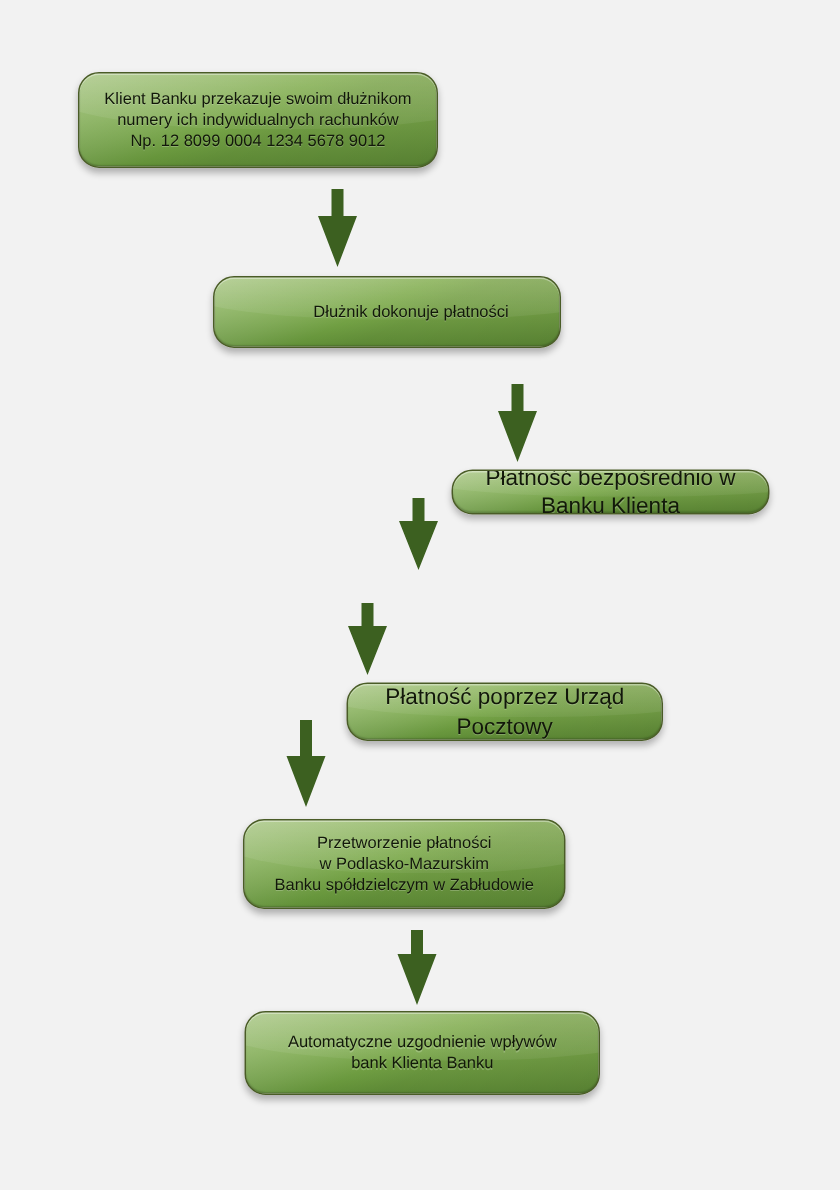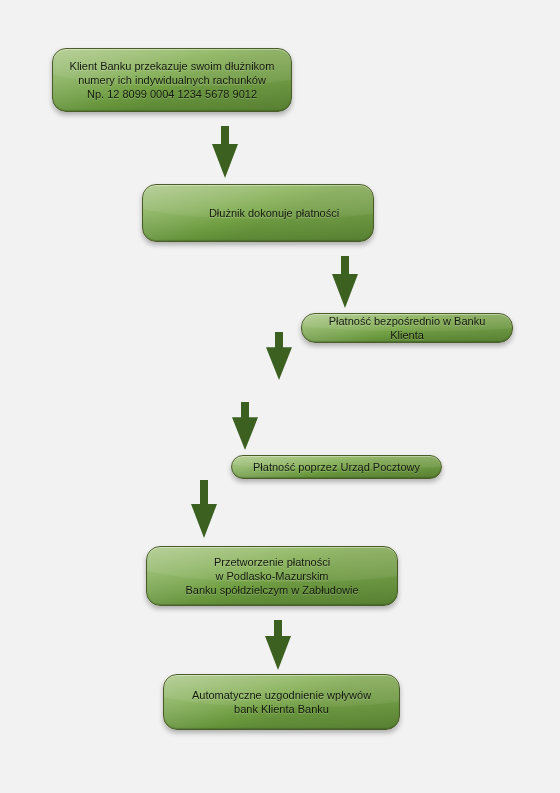--- a/index.html
+++ b/index.html
@@ -60,21 +60,21 @@
   }
   .node .label {
     position: relative;
     z-index: 2;
     line-height: 1.28;
     font-size: 11px;
     white-space: pre-line;
     padding: 0 10px;
     text-shadow: 0 1px 0 rgba(255,255,255,0.22);
   }
-  .node.small .label { font-size: 11px; }
+  .node.small .label { font-size: 15px; }
 
   
   .arrow {
     position: absolute;
     pointer-events: none;
   }
   .arrow svg { display: block; }
 </style>
 </head>
 <body>
@@ -108,30 +108,30 @@
     <div class="arrow" style="left: 264px; top: 620px; width: 28px; height: 50px;">
       <svg width="28" height="50" viewBox="0 0 28 50">
         <polygon points="10,0 18,0 18,16 27,16 14,50 1,16 10,16" fill="#3c6020"></polygon>
       </svg>
     </div>
     <div class="node" style="left: 52px; top: 48px; width: 240px; height: 64px;">
       <div class="label">Klient Banku przekazuje swoim dłużnikom
 numery ich indywidualnych rachunków
 Np. 12 8099 0004 1234 5678 9012</div>
     </div>
-    <div class="node" style="left: 142px; top: 184px; width: 232px; height: 58px; padding-left: 32px;">
+    <div class="node" style="left: 142px; top: 184px; width: 232px; height: 48px; padding-left: 32px;">
       <div class="label">Dłużnik dokonuje płatności</div>
     </div>
     <div class="node small" style="left: 301px; top: 313px; width: 212px; height: 30px;">
       <div class="label">Płatność bezpośrednio w Banku Klienta</div>
     </div>
-    <div class="node small" style="left: 231px; top: 455px; width: 211px; height: 24px;">
+    <div class="node small" style="left: 231px; top: 455px; width: 211px; height: 39px;">
       <div class="label">Płatność poprzez Urząd Pocztowy</div>
     </div>
-    <div class="node" style="left: 146px; top: 546px; width: 252px; height: 60px;">
+    <div class="node" style="left: 162px; top: 546px; width: 215px; height: 60px;">
       <div class="label">Przetworzenie płatności
 w Podlasko-Mazurskim
 Banku spółdzielczym w Zabłudowie</div>
     </div>
     <div class="node" style="left: 163px; top: 674px; width: 237px; height: 56px;">
       <div class="label">Automatyczne uzgodnienie wpływów
 bank Klienta Banku</div>
     </div>
   </div>
 

